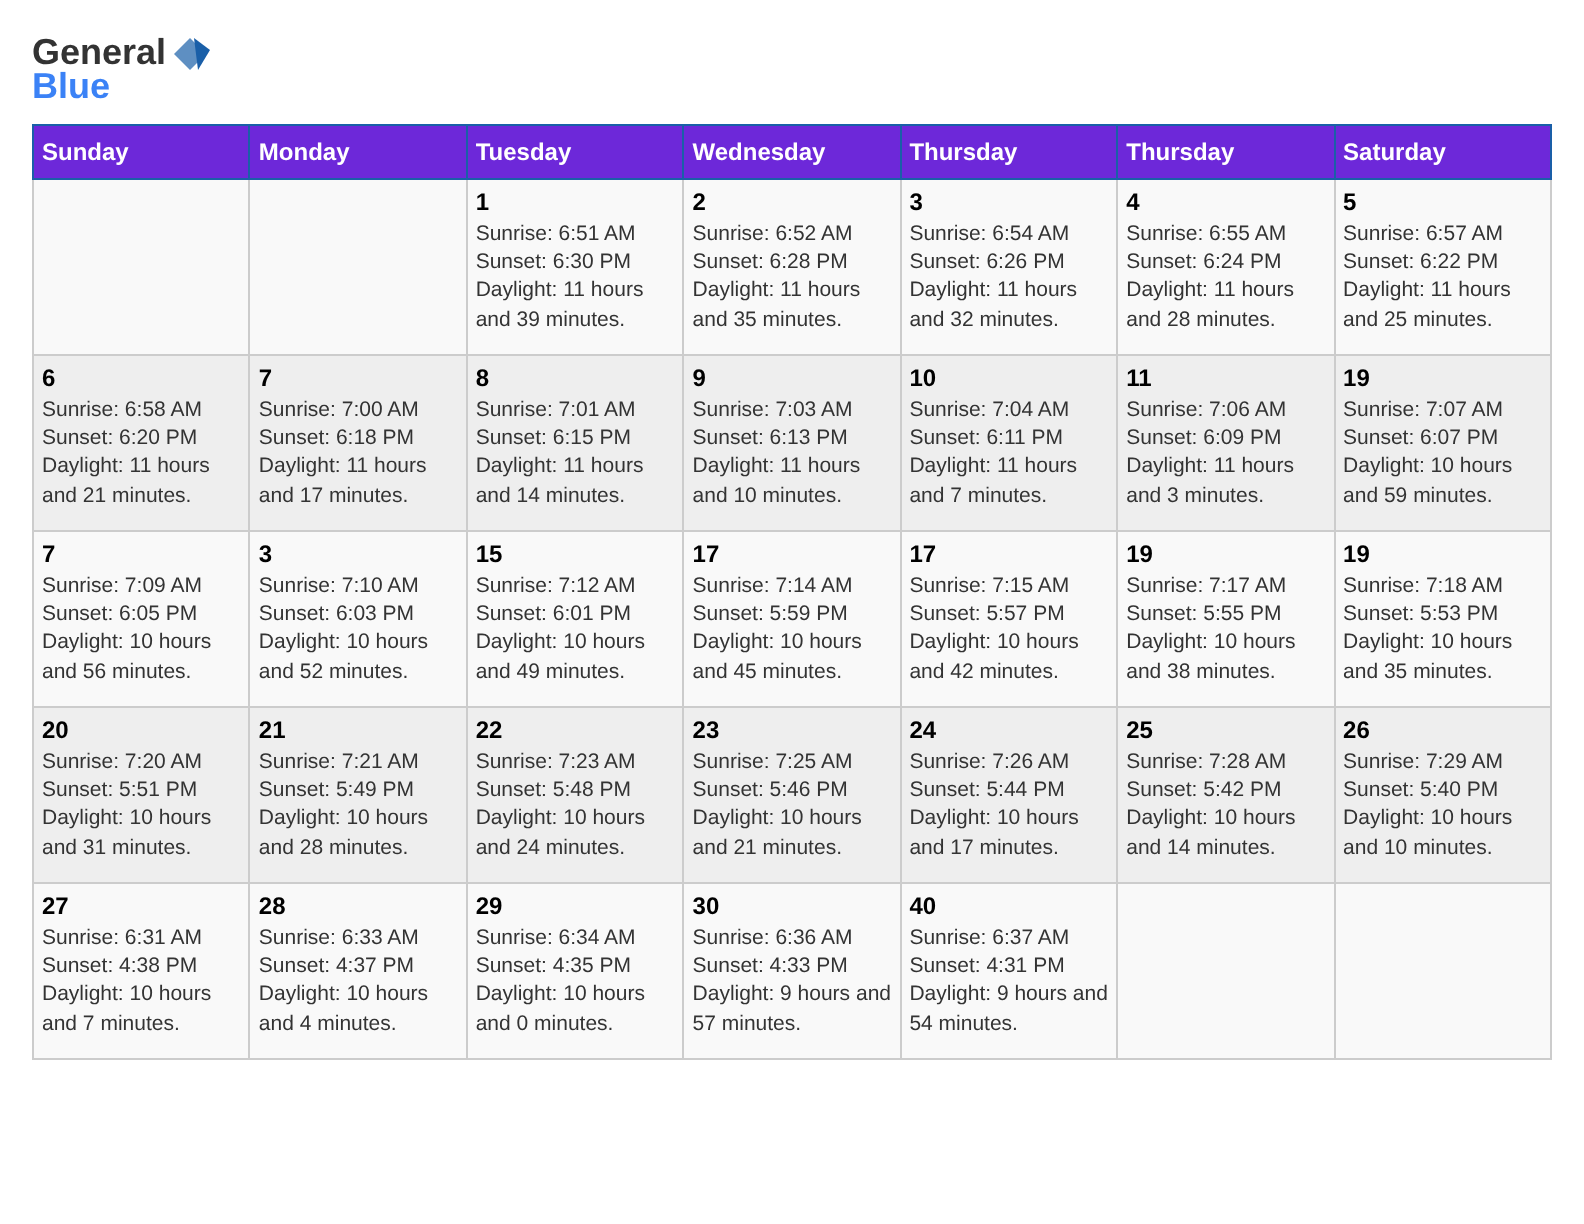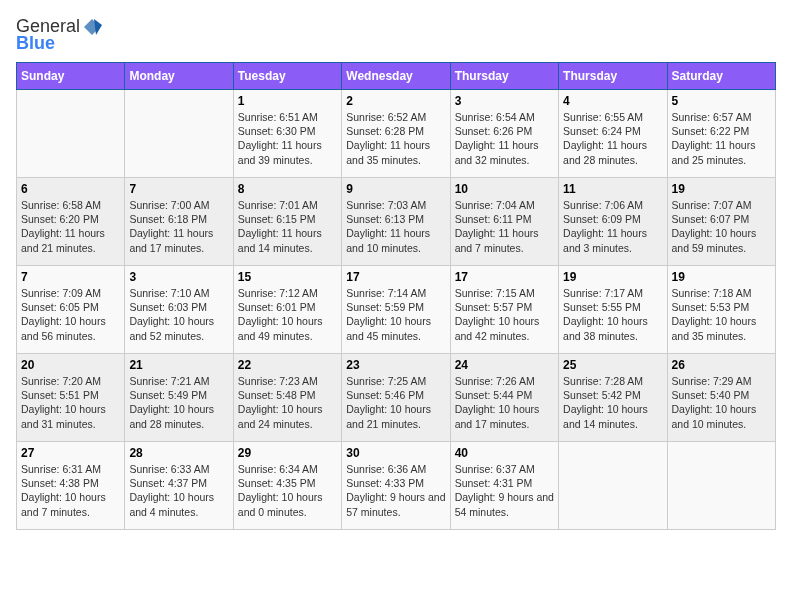--- a/index.html
+++ b/index.html
@@ -37,21 +37,21 @@
     .subtitle {
       font-size: 15px;
       color: #444;
     }
     table {
       width: 100%;
       border-collapse: collapse;
       font-size: 11px;
     }
     thead tr th {
-      background-color: #8b5cf6;
+      background-color: #6d28d9;
       color: #fff;
       font-size: 12px;
       font-weight: bold;
       padding: 6px 4px;
       text-align: left;
       border: 1px solid #1a5fa8;
     }
     tbody tr td {
       vertical-align: top;
       padding: 4px 4px;
@@ -80,21 +80,21 @@
     .empty-cell {
       background-color: inherit;
     }
   </style>
 </head>
 <body>
 
 <div class="header">
   <div class="logo">
     <div class="logo-text-row">
-      <span style="font-size:18px;font-weight:normal;color:#333;">General</span>
+      <span style="font-size:18px;font-weight:bold;color:#333;">General</span>
       <svg width="20" height="20" viewBox="0 0 20 20">
         <polygon points="10,2 18,10 10,18 2,10" fill="#1a5fa8" opacity="0.7"></polygon>
         <polygon points="12,2 20,8 14,18" fill="#1a5fa8"></polygon>
       </svg>
     </div>
     <span style="font-size:18px;font-weight:bold;color:#3b82f6;margin-top:-4px;">Blue</span>
   </div>
   <div class="title-section">
     <div class="month-title"></div>
     <div class="subtitle"></div>

